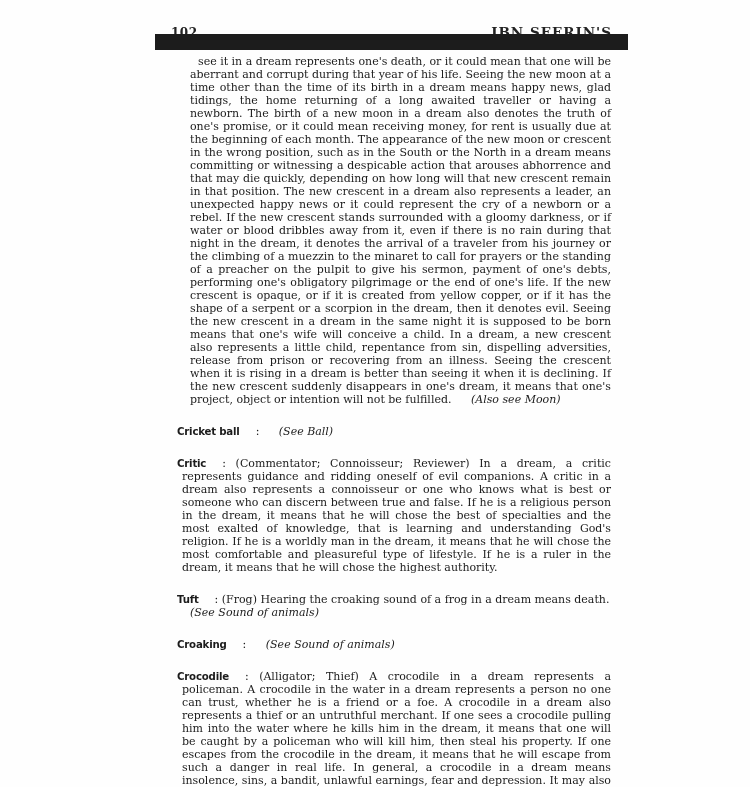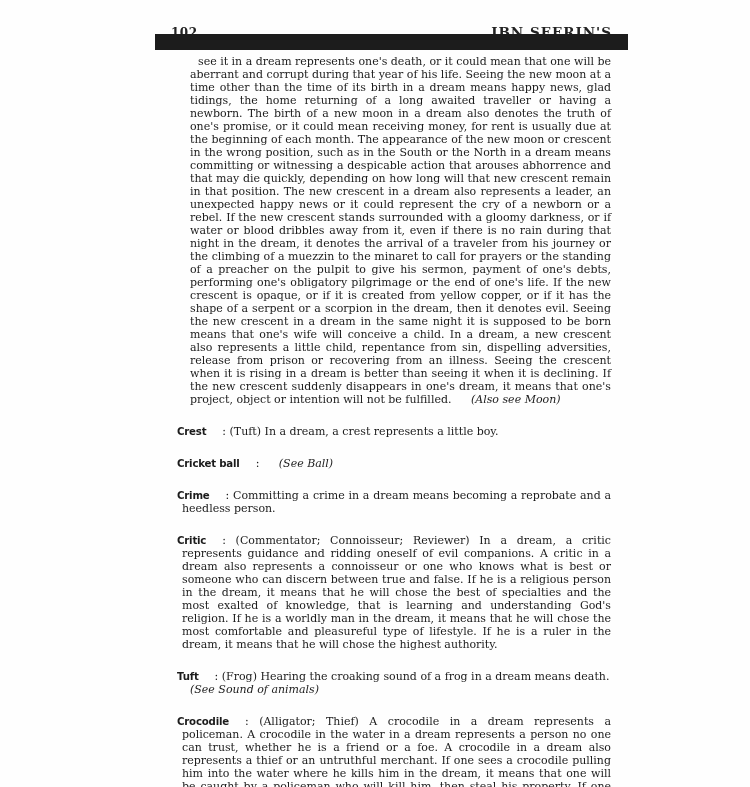--- a/index.html
+++ b/index.html
@@ -74,20 +74,19 @@
 <body>
 
 <div class="page">
   <div class="running-header">
     <span class="page-number">102</span>
     <span class="running-title">IBN SEERIN'S</span>
   </div>
   <div class="header-rule"></div>
   <div class="text-column" id="text-column">
       <p class="continuation"><span class="seg-normal">see it in a dream represents one's death, or it could mean that one will be aberrant and corrupt during that year of his life. Seeing the new moon at a time other than the time of its birth in a dream means happy news, glad tidings, the home returning of a long awaited traveller or having a newborn. The birth of a new moon in a dream also denotes the truth of one's promise, or it could mean receiving money, for rent is usually due at the beginning of each month. The appearance of the new moon or crescent in the wrong position, such as in the South or the North in a dream means committing or witnessing a despicable action that arouses abhorrence and that may die quickly, depending on how long will that new crescent remain in that position. The new crescent in a dream also represents a leader, an unexpected happy news or it could represent the cry of a newborn or a rebel. If the new crescent stands surrounded with a gloomy darkness, or if water or blood dribbles away from it, even if there is no rain during that night in the dream, it denotes the arrival of a traveler from his journey or the climbing of a muezzin to the minaret to call for prayers or the standing of a preacher on the pulpit to give his sermon, payment of one's debts, performing one's obligatory pilgrimage or the end of one's life. If the new crescent is opaque, or if it is created from yellow copper, or if it has the shape of a serpent or a scorpion in the dream, then it denotes evil. Seeing the new crescent in a dream in the same night it is supposed to be born means that one's wife will conceive a child. In a dream, a new crescent also represents a little child, repentance from sin, dispelling adversities, release from prison or recovering from an illness. Seeing the crescent when it is rising in a dream is better than seeing it when it is declining. If the new crescent suddenly disappears in one's dream, it means that one's project, object or intention will not be fulfilled. </span><span class="seg-italic">(Also see Moon)</span></p>
-      <p class="entry"><span class="seg-term">Crest</span><span class="seg-normal">: (Tuft) In a dream, a crest represents a little boy.</span></p>
       <p class="entry"><span class="seg-term">Cricket ball</span><span class="seg-normal">: </span><span class="seg-italic">(See Ball)</span></p>
-      <p class="entry"><span class="seg-term">Crime</span><span class="seg-normal">: Committing a crime in a dream means becoming a reprobate and a heedless person.</span></p>
       <p class="entry"><span class="seg-term">Critic</span><span class="seg-normal">: (Commentator; Connoisseur; Reviewer) In a dream, a critic represents guidance and ridding oneself of evil companions. A critic in a dream also represents a connoisseur or one who knows what is best or someone who can discern between true and false. If he is a religious person in the dream, it means that he will chose the best of specialties and the most exalted of knowledge, that is learning and understanding God's religion. If he is a worldly man in the dream, it means that he will chose the most comfortable and pleasureful type of lifestyle. If he is a ruler in the dream, it means that he will chose the highest authority.</span></p>
       <p class="entry"><span class="seg-term">Tuft</span><span class="seg-normal">: (Frog) Hearing the croaking sound of a frog in a dream means death. </span><span class="seg-italic">(See Sound of animals)</span></p>
+      <p class="entry"><span class="seg-term">Croaking</span><span class="seg-normal">: </span><span class="seg-italic">(See Sound of animals)</span></p>
       <p class="entry"><span class="seg-term">Crocodile</span><span class="seg-normal">: (Alligator; Thief) A crocodile in a dream represents a policeman. A crocodile in the water in a dream represents a person no one can trust, whether he is a friend or a foe. A crocodile in a dream also represents a thief or an untruthful merchant. If one sees a crocodile pulling him into the water where he kills him in the dream, it means that one will be caught by a policeman who will kill him, then steal his property. If one escapes from the crocodile in the dream, it means that he will escape from such a danger in real life. In general, a crocodile in a dream means insolence, sins, a bandit, unlawful earnings, fear and depression. It may also mean the end of one's life, portrayed by his drowning. Seeing him in water is bad while seeing him on dry land means that</span></p>
     </div>
 </div>
 
 </body></html>

